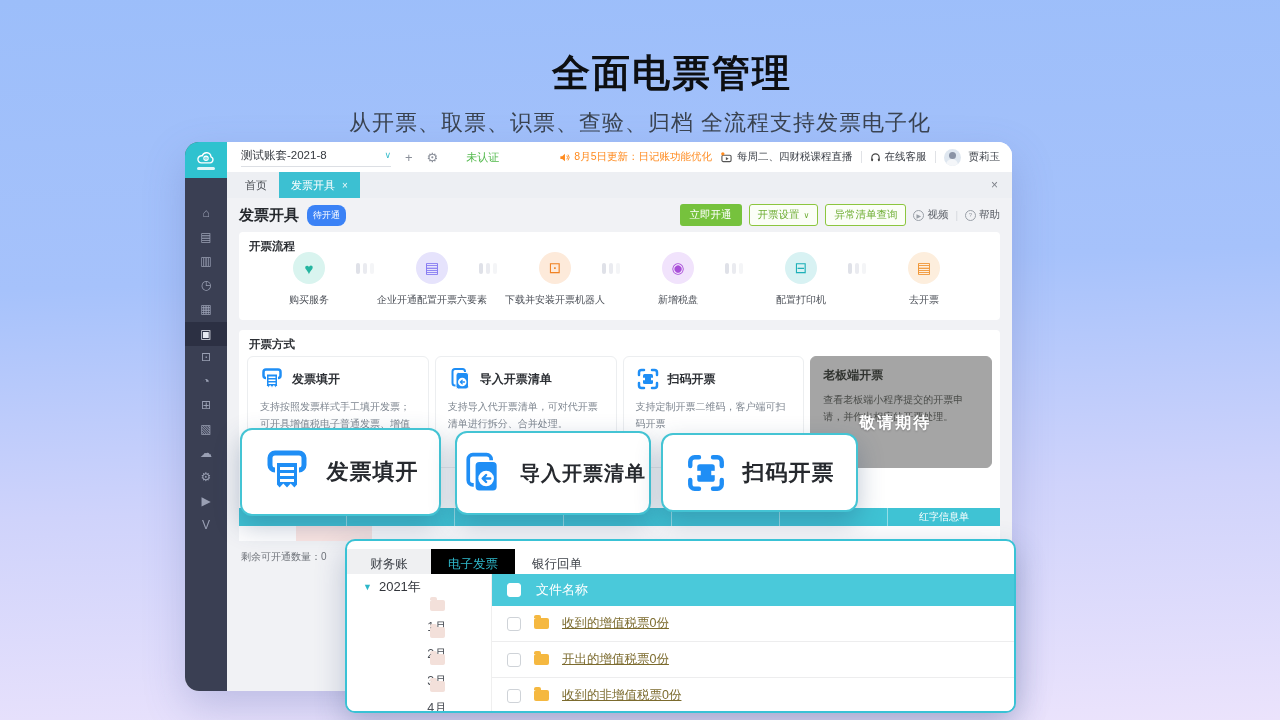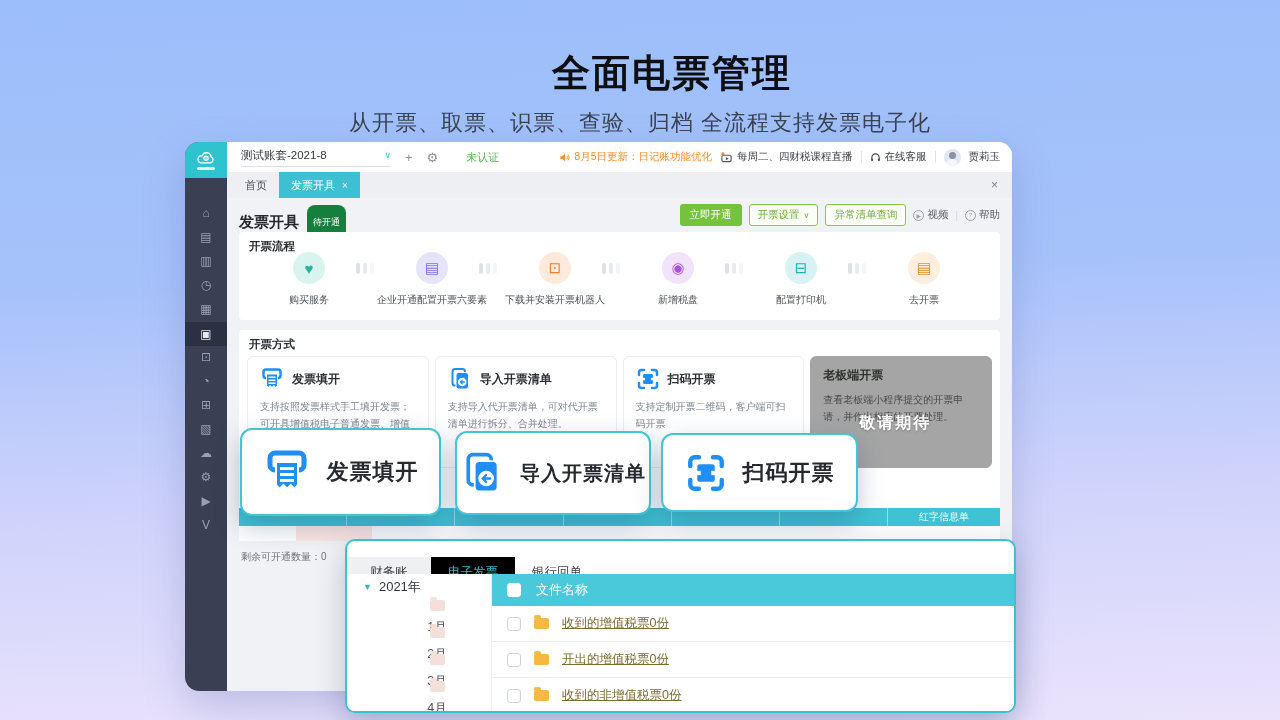--- a/index.html
+++ b/index.html
@@ -54,21 +54,21 @@
   .tab-active { display:flex; align-items:center; gap:7px; padding:0 12px; background:#3cc0d2;
     color:#fff; font-size:11px; cursor:pointer; }
   .tab-active .x { font-size:10px; opacity:.9; }
   .win-close { margin-left:auto; margin-right:14px; align-self:center; color:#7d8189; font-size:12px; cursor:pointer; }
 
   
   .content { position:absolute; left:42px; top:56px; width:785px; height:493px;
     background:#f1f2f5; border-radius:0 0 14px 0; overflow:hidden; }
   .page-head { position:absolute; left:12px; top:7px; display:flex; align-items:center; gap:8px; }
   .page-title { font-size:15px; font-weight:bold; color:#25282d; }
-  .badge { background:#15803d; color:#fff; font-size:9px; padding:11px 6px; border-radius:8px; }
+  .badge { background:#3b82f6; color:#fff; font-size:9px; padding:4px 6px; border-radius:8px; }
   .head-actions { position:absolute; right:12px; top:6px; display:flex; align-items:center; gap:7px; }
   .btn-solid { background:#76c23d; color:#fff; font-size:10.5px; padding:4px 10px; border-radius:3px; cursor:pointer; }
   .btn-line { background:#fbfef7; border:1px solid #8cc63e; color:#6fae35; font-size:10.5px;
     padding:3px 8px; border-radius:3px; cursor:pointer; display:flex; align-items:center; gap:4px; }
   .mini-link { display:flex; align-items:center; gap:3px; font-size:10.5px; color:#5a5e66; cursor:pointer; }
   .circ { width:11px; height:11px; border:1px solid #9aa0a8; border-radius:50%; display:inline-flex;
     align-items:center; justify-content:center; font-size:6px; color:#9aa0a8; }
   .pipe { color:#d4d7dc; font-size:10px; }
 
   .panel1 { position:absolute; left:12px; top:34px; width:761px; height:88px; background:#fff; border-radius:4px; }
@@ -112,21 +112,21 @@
   
   .bigcard { position:absolute; background:#fff; border:2px solid #44c4d4; border-radius:12px;
     box-shadow:0 10px 26px rgba(40,70,110,.30); display:flex; align-items:center; justify-content:center;
     gap:16px; cursor:pointer; z-index:5; }
   .bigcard-label { font-size:22px; font-weight:bold; color:#26292e; letter-spacing:1px; }
 
   
   .browser { position:absolute; left:345px; top:539px; width:671px; height:174px; background:#fff;
     border:2px solid #39c2d5; border-radius:10px; box-shadow:0 12px 30px rgba(60,80,130,.30);
     overflow:hidden; z-index:6; }
-  .br-tabs { position:absolute; left:0; top:16px; width:100%; height:32px; background:#fff;
+  .br-tabs { position:absolute; left:0; top:8px; width:100%; height:32px; background:#fff;
     border-bottom:1px solid #e8e8ea; display:flex; }
   .br-tab { width:84px; display:flex; align-items:center; justify-content:center;
     font-size:12.5px; color:#3f434a; background:#eff0f2; cursor:pointer; }
   .br-tab.active { background:#000000; color:#2fb9cc; }
   .br-tab.plain { background:#fff; }
   .tree { position:absolute; left:0; top:33px; width:145px; bottom:0; background:#fff; border-right:1px solid #efefef; }
   .tree-year { display:flex; align-items:center; gap:7px; height:26px; padding-left:16px;
     font-size:13px; color:#33363c; cursor:pointer; }
   .tri { color:#2db7c9; font-size:9px; }
   .tree-month { display:flex; align-items:center; gap:8px; height:27px; padding-left:36px;

